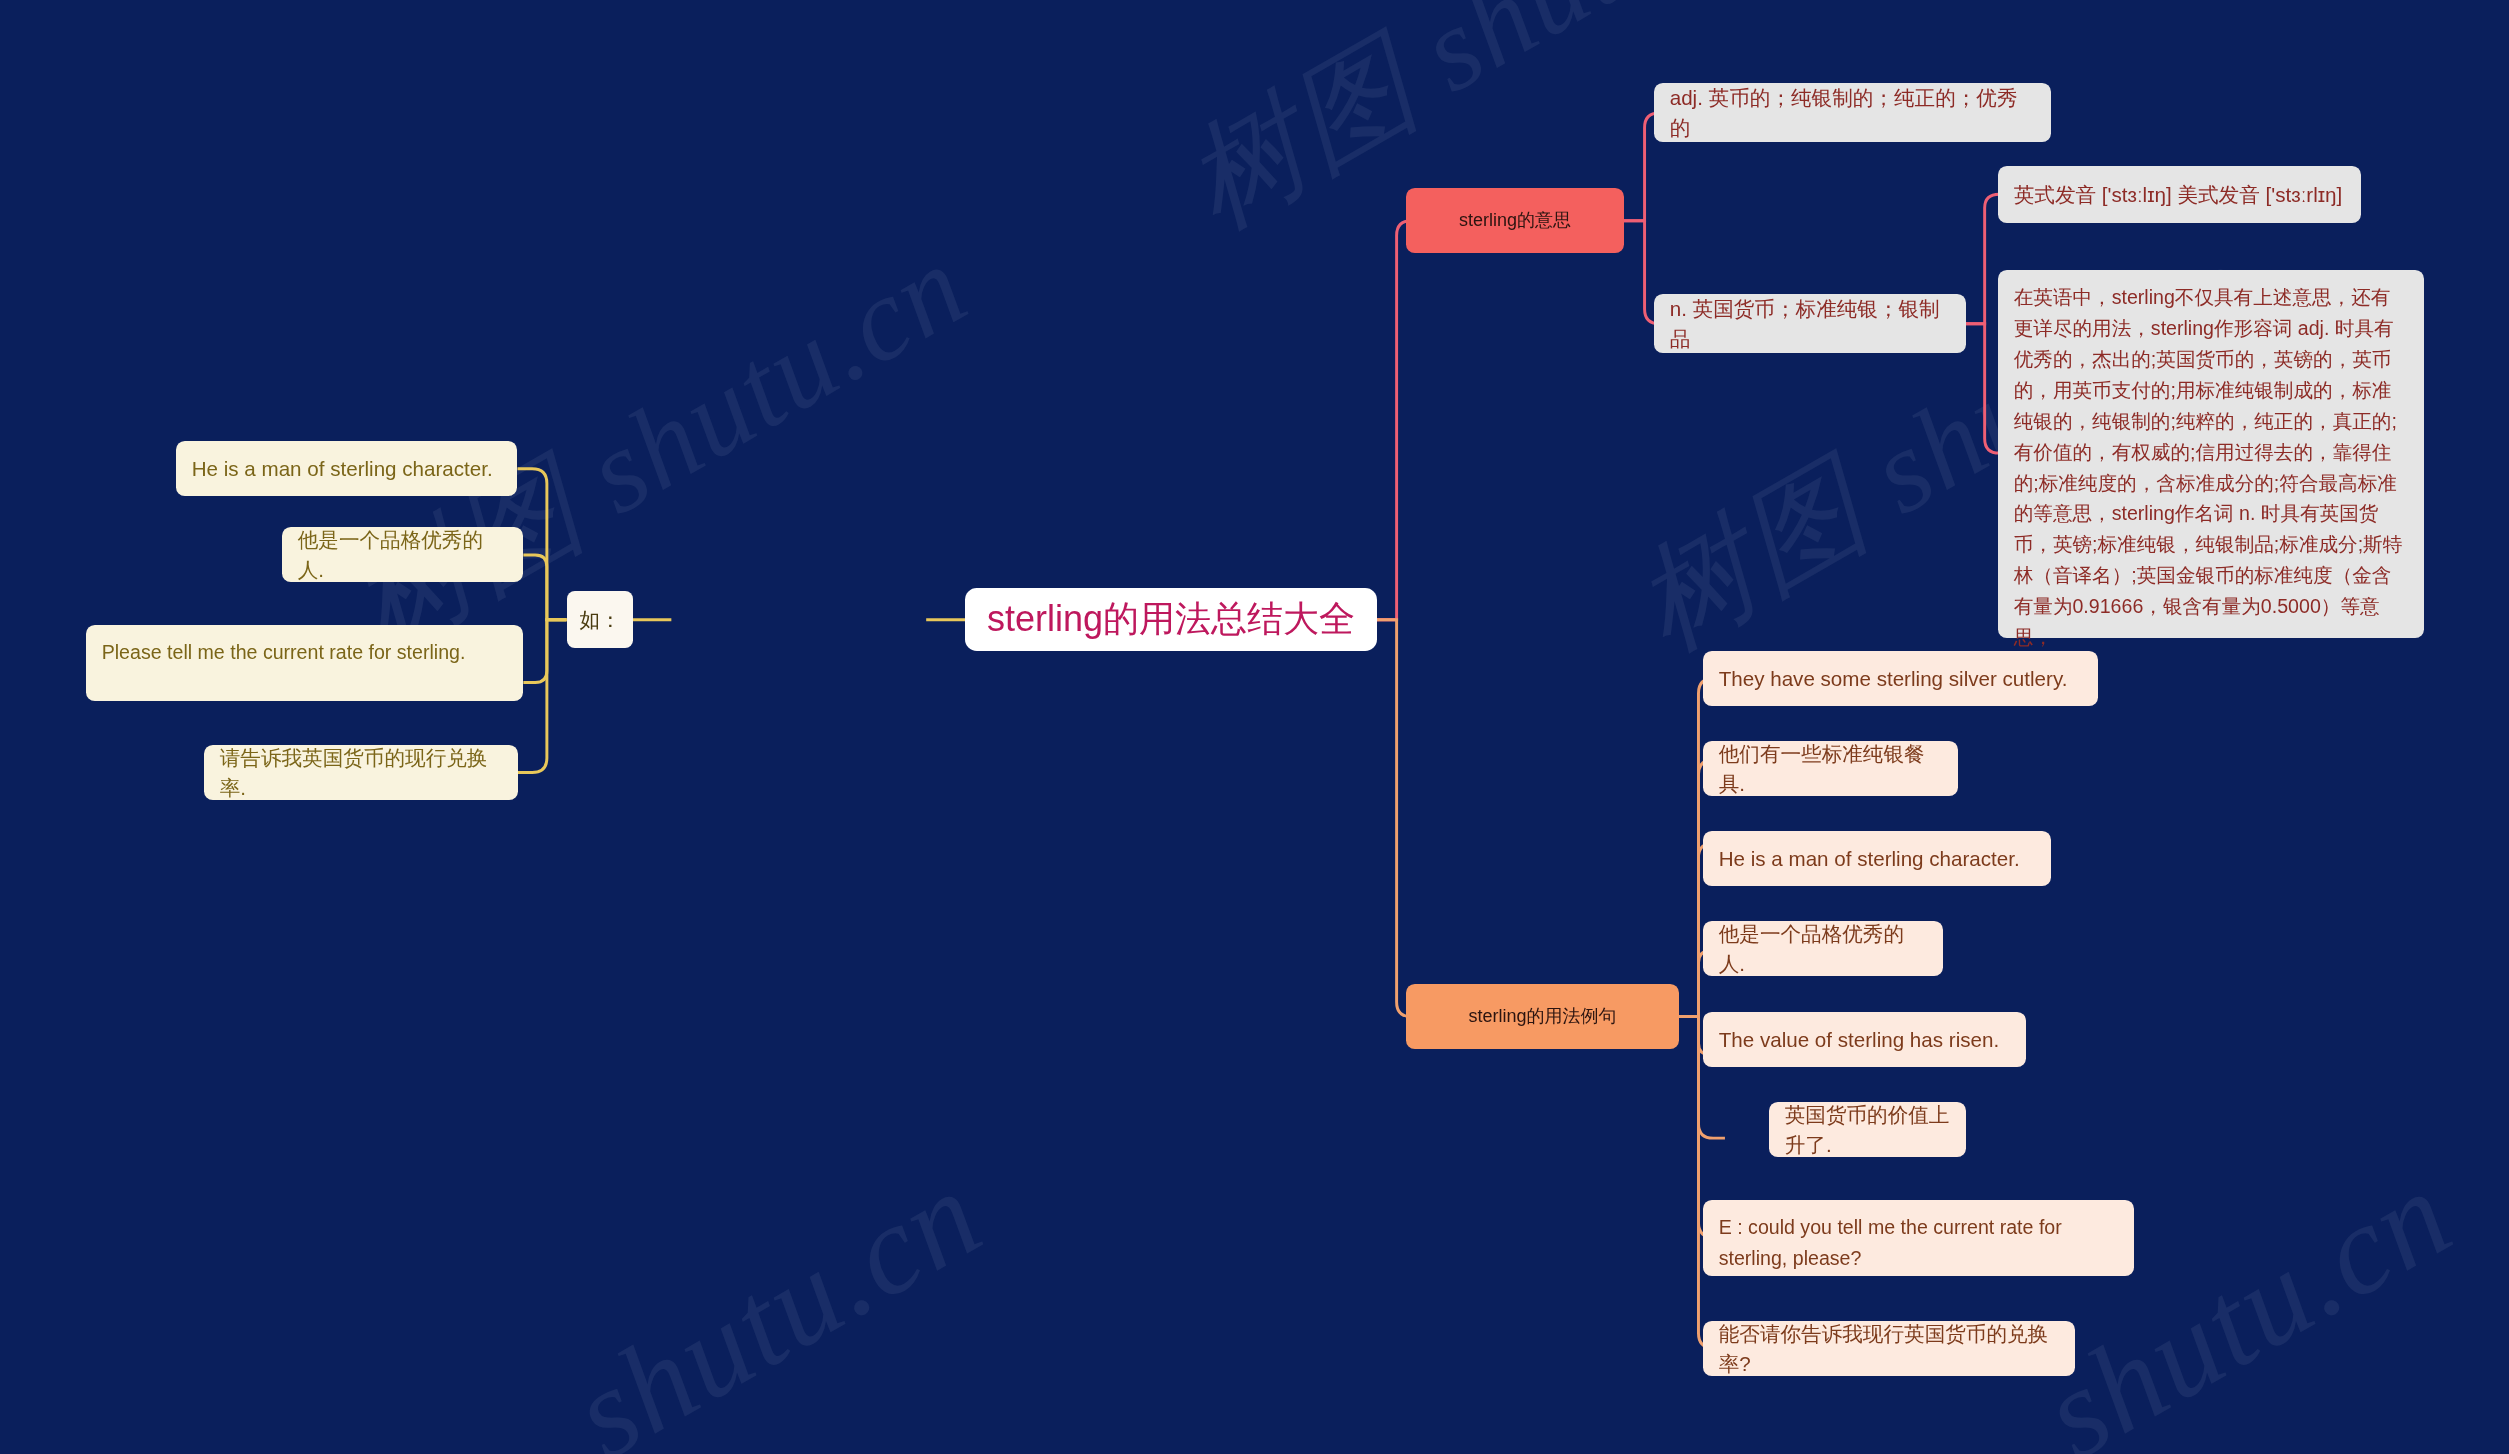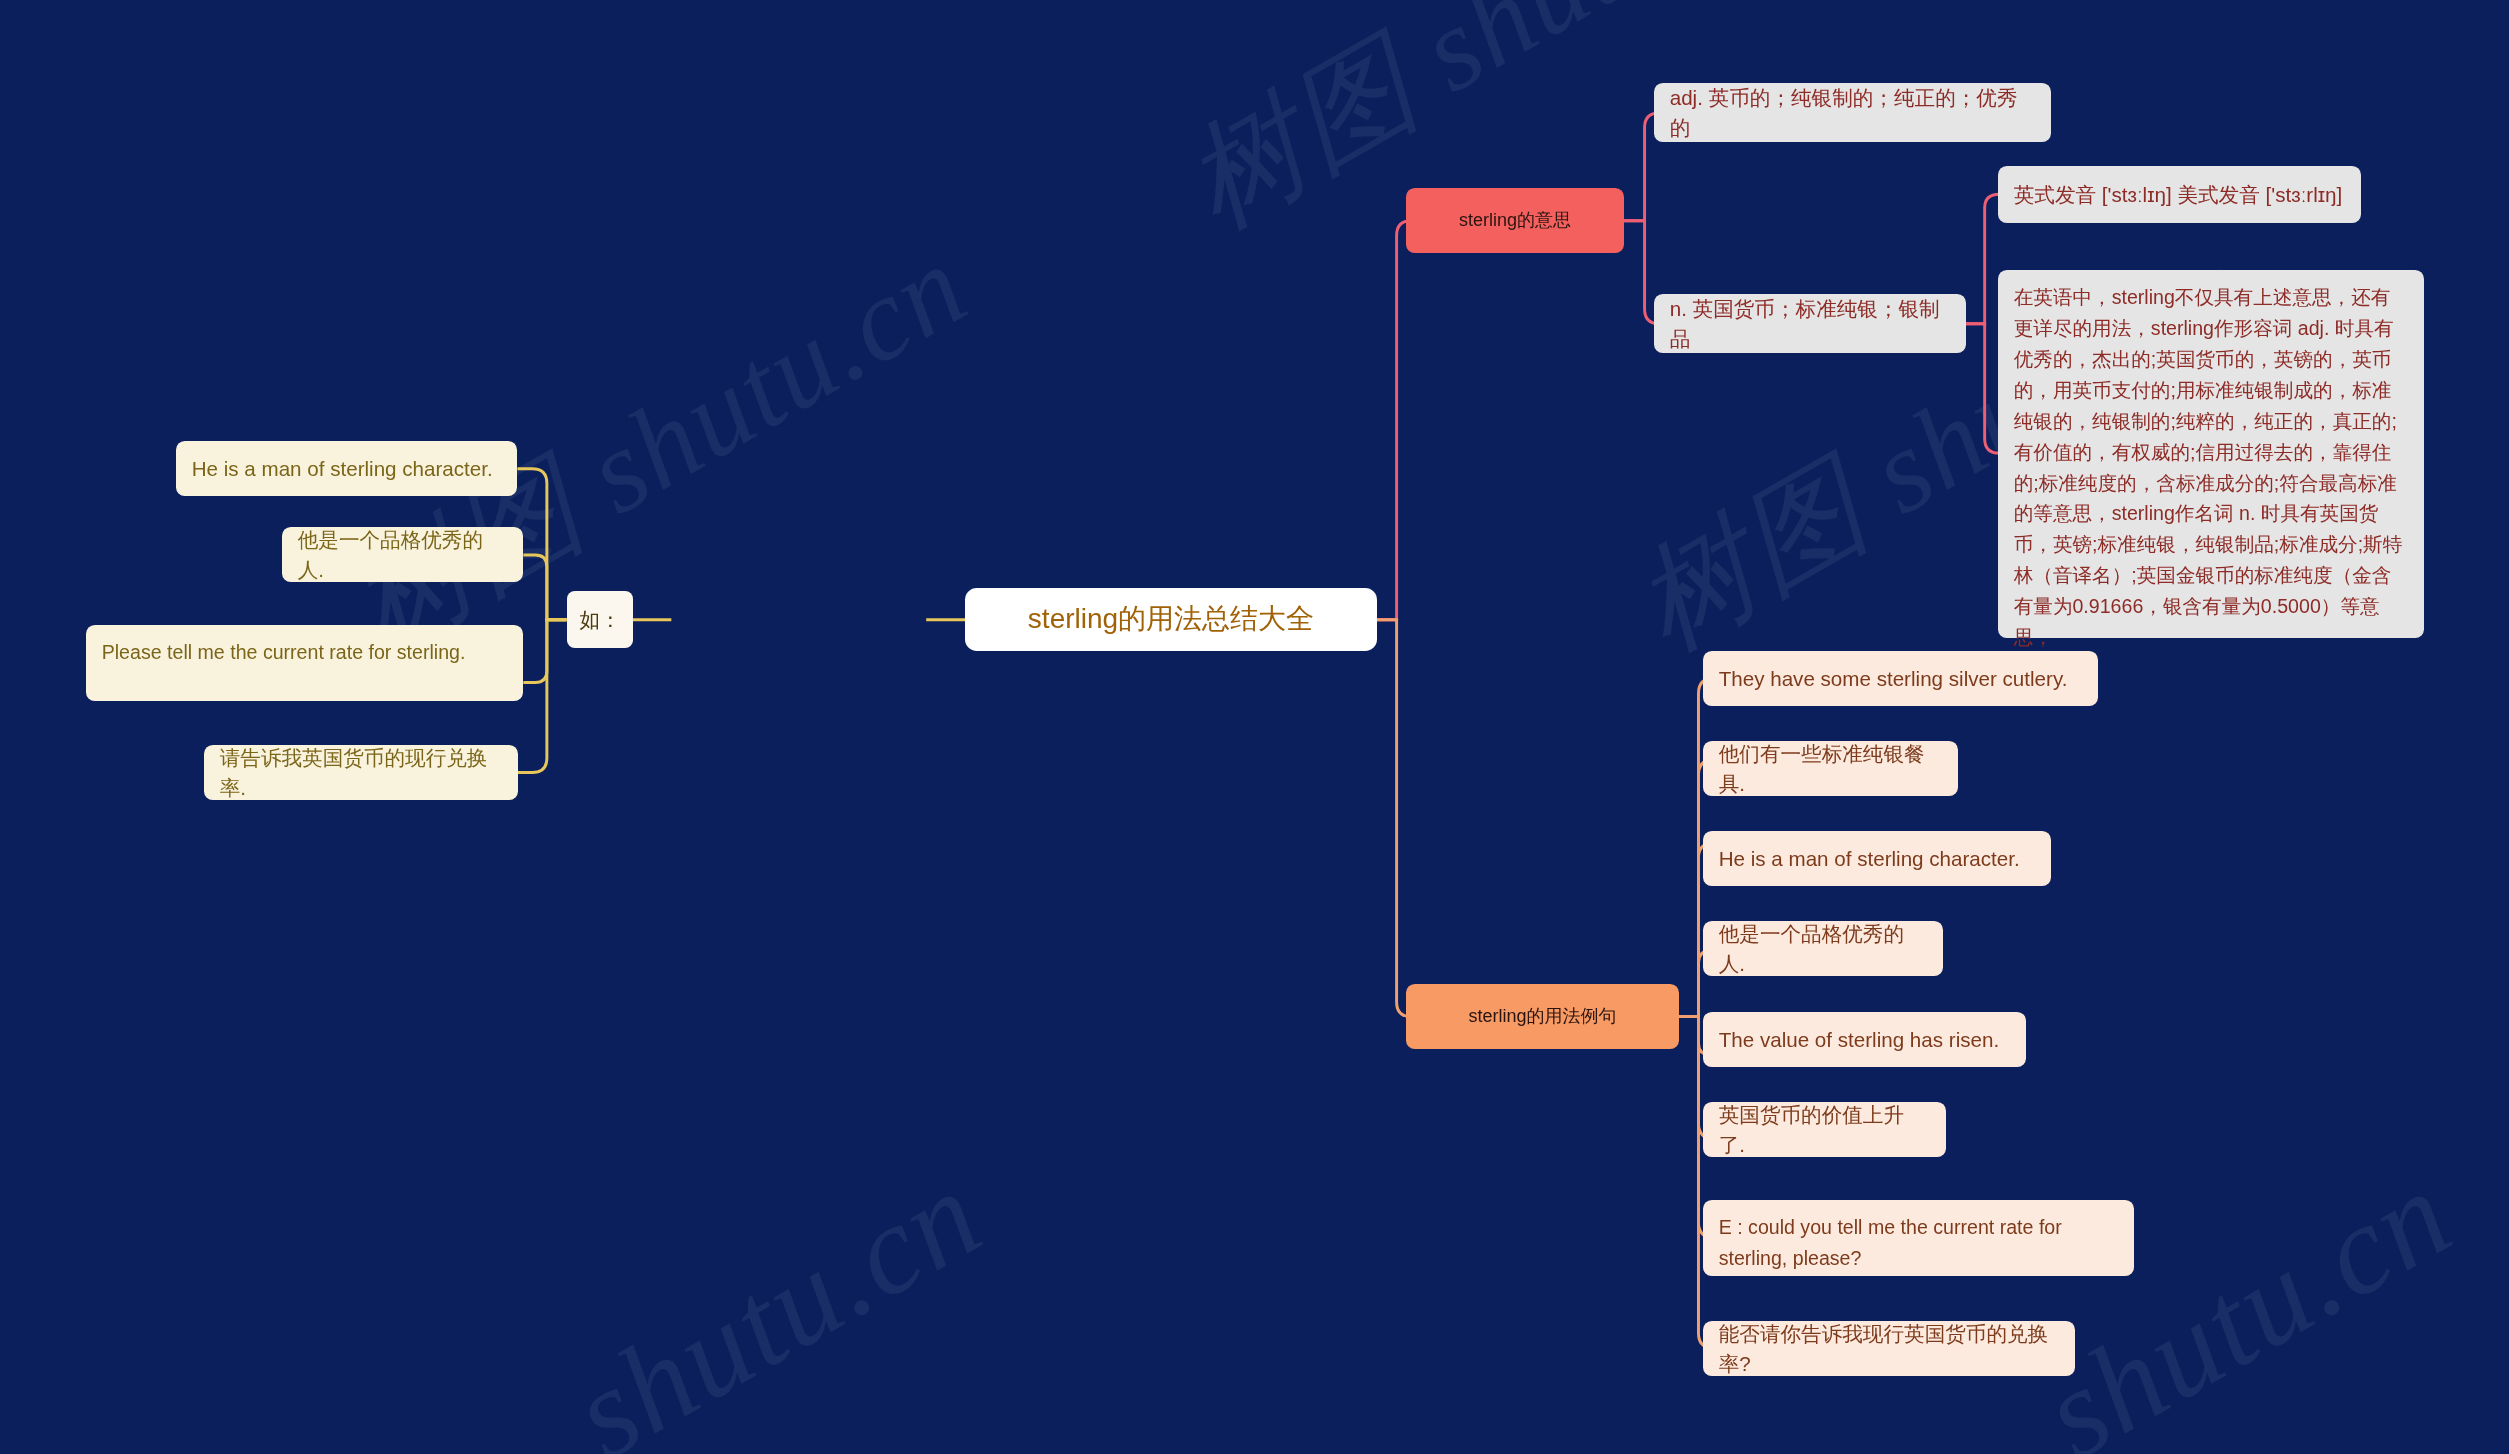--- a/index.html
+++ b/index.html
@@ -51,22 +51,22 @@
     position: absolute;
     box-sizing: border-box;
     border-radius: 8.8px;
     display: flex;
     align-items: center;
     z-index: 3;
     line-height: 1.45;
   }
   .node-root {
     background: #ffffff;
-    color: #a16207;
-    font-size: 28px;
+    color: #be185d;
+    font-size: 36px;
     padding: 13.7px 21.6px;
     border-radius: 11.8px;
     justify-content: center;
   }
   .node-l1 {
     font-size: 18px;
     padding: 11.8px 19.6px;
     color: #2b1410;
     justify-content: center;
     border-radius: 8.8px;
@@ -187,21 +187,21 @@
   </div>
 
   <div class="node node-leaf leaf-peach" style="left:1703px; top:921px; width:240px; height:55px;">
     <span>他是一个品格优秀的人.</span>
   </div>
 
   <div class="node node-leaf leaf-peach" style="left:1703px; top:1012px; width:323px; height:55px;">
     <span>The value of sterling has risen.</span>
   </div>
 
-  <div class="node node-leaf leaf-peach" style="left:1703px; top:1102px; width:243px; height:55px;">
+  <div class="node node-leaf leaf-peach" style="left:1769px; top:1102px; width:197px; height:55px;">
     <span>英国货币的价值上升了.</span>
   </div>
 
   <div class="node node-leaf leaf-peach leaf-long" style="left:1703px; top:1200px; width:431px; height:76px;">
     <span>E : could you tell me the current rate for sterling, please?</span>
   </div>
 
   <div class="node node-leaf leaf-peach" style="left:1703px; top:1321px; width:372px; height:55px;">
     <span>能否请你告诉我现行英国货币的兑换率?</span>
   </div>

